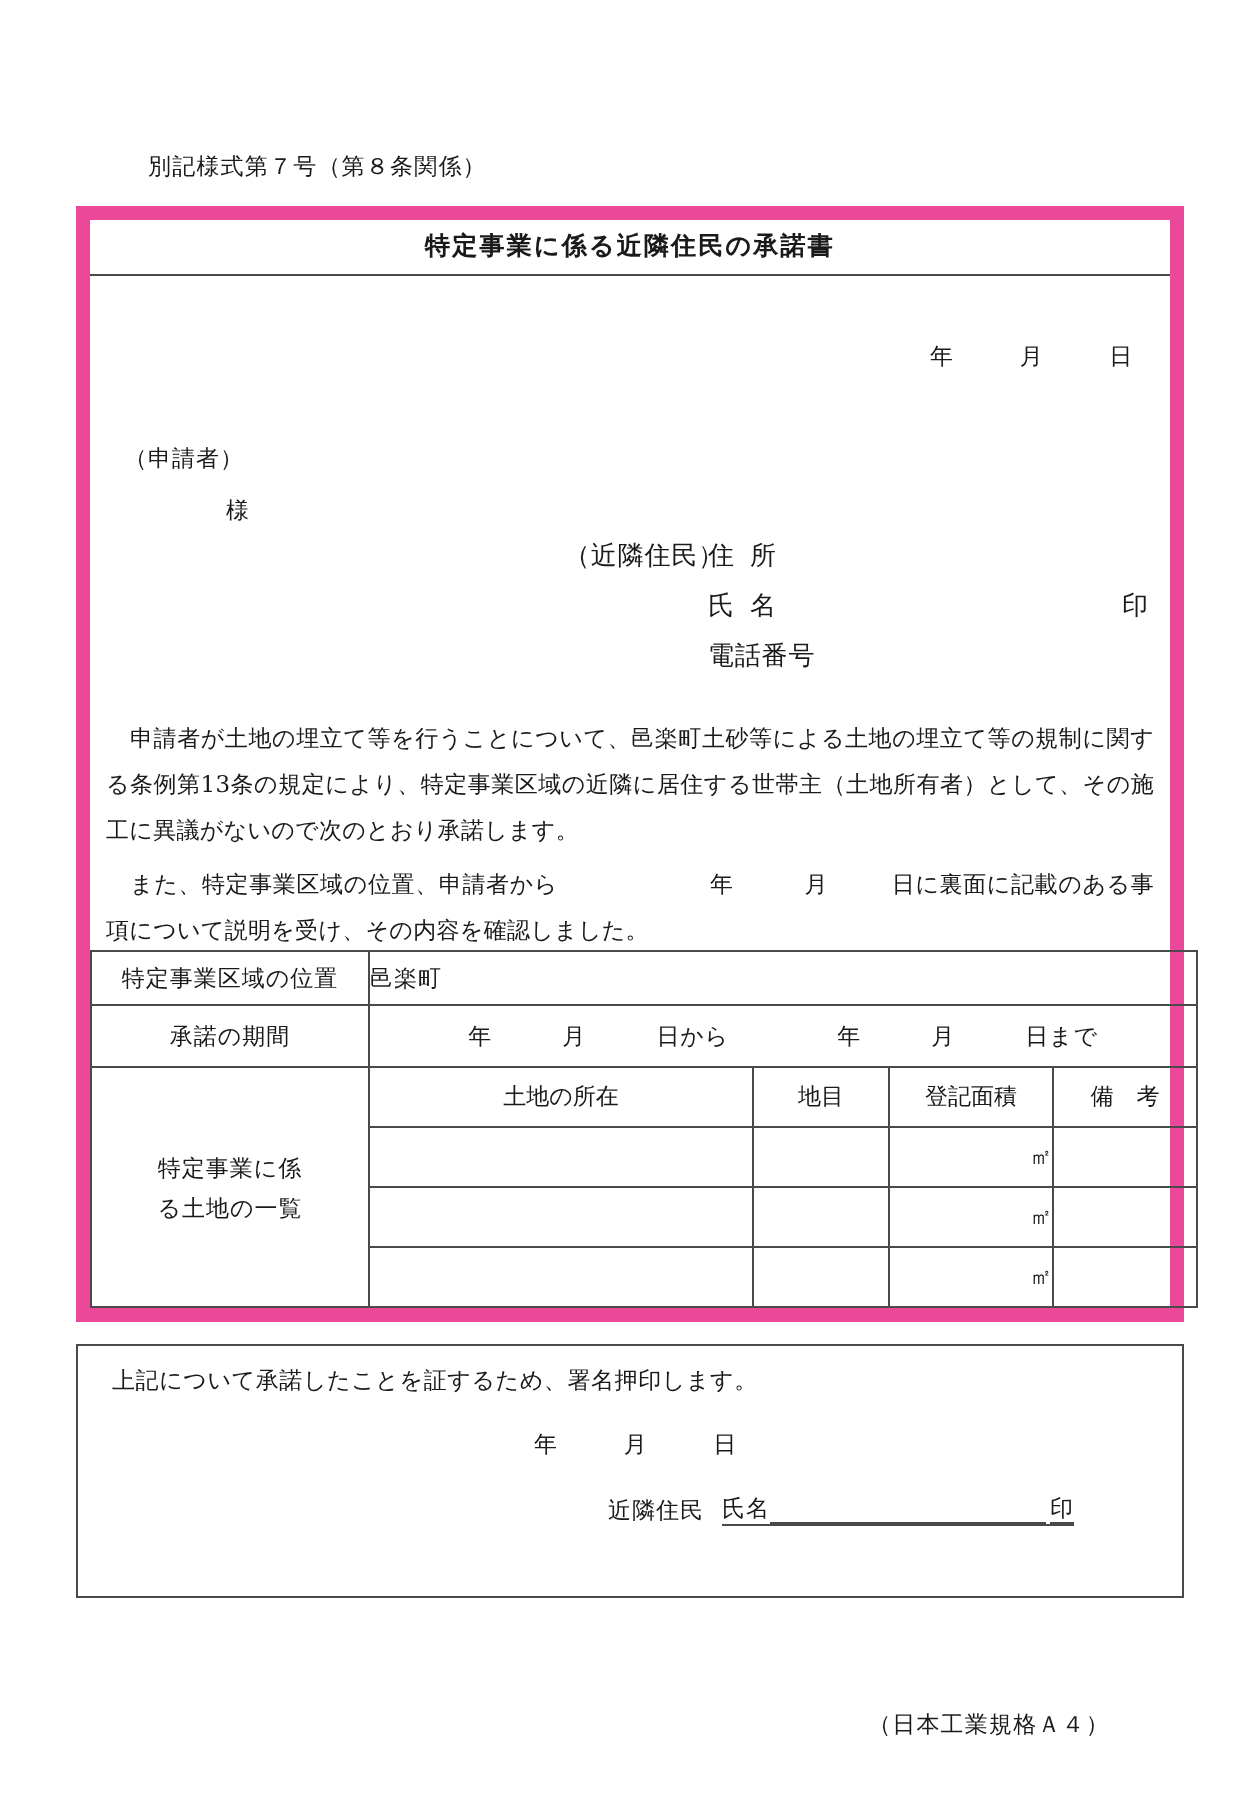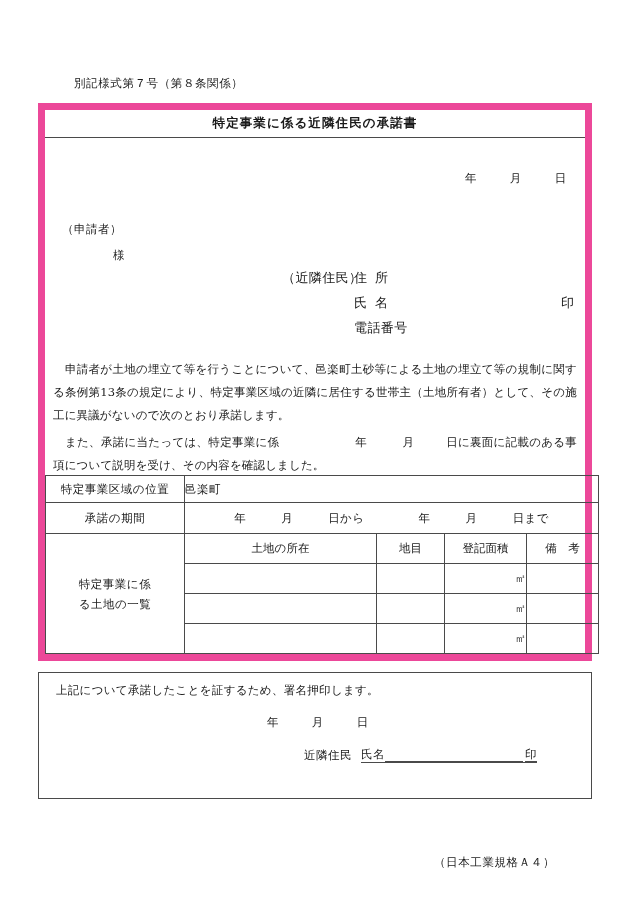--- a/index.html
+++ b/index.html
@@ -293,21 +293,21 @@
         </div>
         <div class="resident-row">
           <span class="rlabel"></span>
           <span class="rfield tel">電話番号</span>
         </div>
       </div>
 
       <div class="body-para p1">申請者が土地の埋立て等を行うことについて、邑楽町土砂等による土地の埋立て等の規制に関する条例第13条の規定により、特定事業区域の近隣に居住する世帯主（土地所有者）として、その施工に異議がないので次のとおり承諾します。</div>
 
       <div class="body-para p2">
-        <span>また、承諾に当たっては、特定事業に係</span>
+        <span>また、特定事業区域の位置、申請者から</span>
         <span class="pre-date-gap"></span>
         <span class="inline-date">
           <span>年</span>
           <span class="gap2"></span>
           <span>月</span>
           <span class="gap2"></span>
         </span><span>日に裏面に記載のある事項について説明を受け、その内容を確認しました。</span>
       </div>
 
     </div>

